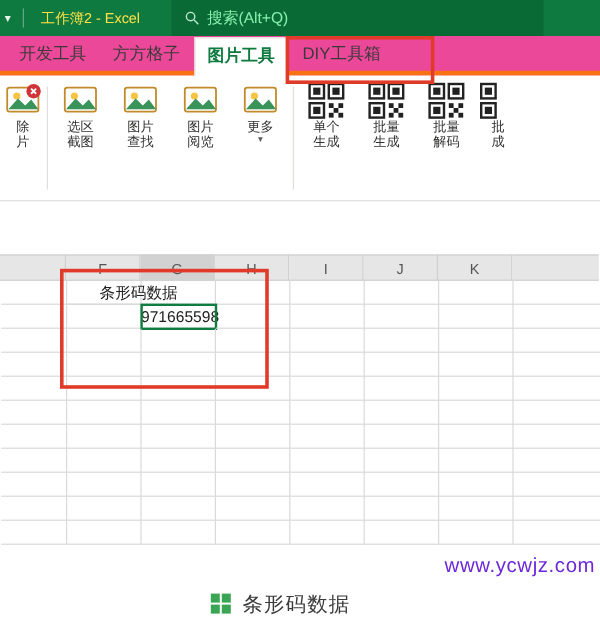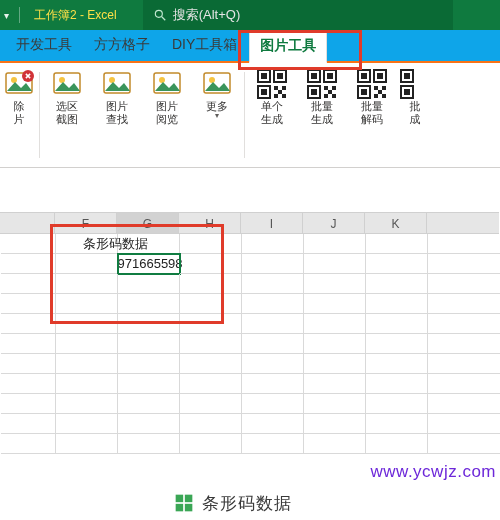--- a/index.html
+++ b/index.html
@@ -5,23 +5,23 @@
   *{box-sizing:border-box;margin:0;padding:0;font-family:"Microsoft YaHei","Segoe UI",sans-serif;}
   html,body{width:500px;height:520px;overflow:hidden;background:#fff;}
   
   .titlebar{height:30px;background:#0f7a3f;display:flex;align-items:center;color:#fff;font-size:12px;}
   .titlebar .qat{display:flex;align-items:center;gap:6px;padding:0 4px;}
   .qat .chev{font-size:10px;opacity:.9;}
   .qat .sep{width:1px;height:16px;background:rgba(255,255,255,.35);margin:0 4px;}
   .titlebar .docname{margin-left:6px;color:#fde047;}
   .search{flex:1;margin-left:auto;height:100%;display:flex;align-items:center;background:#0a6a35;padding-left:10px;max-width:310px;margin-left:26px;}
   .search .mag{width:14px;height:14px;margin-right:6px;}
-  .search .stext{color:#e5e5e5;font-size:13px;}
-  
-  .tabs{height:33px;background:#0ea5e9;display:flex;align-items:center;font-size:14px;color:#3b3a39;padding:0 6px;gap:2px;border-bottom:2px solid #f97316;}
+  .search .stext{color:#86efac;font-size:13px;}
+  
+  .tabs{height:33px;background:#ec4899;display:flex;align-items:flex-start;font-size:14px;color:#3b3a39;padding:0 6px;gap:2px;border-bottom:4px solid #f97316;}
   .tab{padding:6px 10px 7px;cursor:pointer;}
   .tab.active{background:#fff;border:1px solid #e1dfdd;border-bottom:1px solid #fff;color:#0f7a3f;font-weight:600;position:relative;top:1px;}
   
   .ribbon{height:105px;background:#fff;border-bottom:1px solid #d2d0ce;display:flex;align-items:flex-start;padding:5px 2px 0px;}
   .riGroup{display:flex;flex-direction:column;align-items:center;height:100%;padding:0 4px;position:relative;}
   .icons{display:flex;gap:10px;}
   .riBtn{display:flex;flex-direction:column;align-items:center;width:40px;cursor:pointer;}
   .riBtn .lbl{font-size:11px;line-height:13px;color:#323130;text-align:center;white-space:pre-line;}
   .grouplbl{position:absolute;bottom:4px;left:0;right:0;text-align:center;font-size:11px;color:#605e5c;}
   .vline{width:1px;height:86px;background:#e1dfdd;margin:4px 3px 0;}
@@ -64,22 +64,22 @@
         <circle cx="10" cy="10" r="6" stroke="#bfe7cf" stroke-width="2" fill="none"></circle>
         <line x1="15" y1="15" x2="21" y2="21" stroke="#bfe7cf" stroke-width="2"></line>
       </svg>
     <span class="stext">搜索(Alt+Q)</span>
   </div>
 </div>
 
 <div class="tabs">
   <div class="tab">开发工具</div>
   <div class="tab">方方格子</div>
+  <div class="tab active">图片工具</div>
   <div class="tab">DIY工具箱</div>
-  <div class="tab active">图片工具</div>
 </div>
 
 <div class="ribbon">
   <div class="riGroup">
     <div class="icons">
       <div class="riBtn" style="width:26px">
         <svg class="pic" viewBox="0 0 32 32">
             <rect x="3" y="5" width="26" height="20" rx="2" fill="#fff" stroke="#c28a2a" stroke-width="1.5"></rect>
             <circle cx="11" cy="12" r="3" fill="#f5c442"></circle>
             <path d="M4 23 L12 14 L18 20 L23 15 L29 23 Z" fill="#3a945a"></path>

